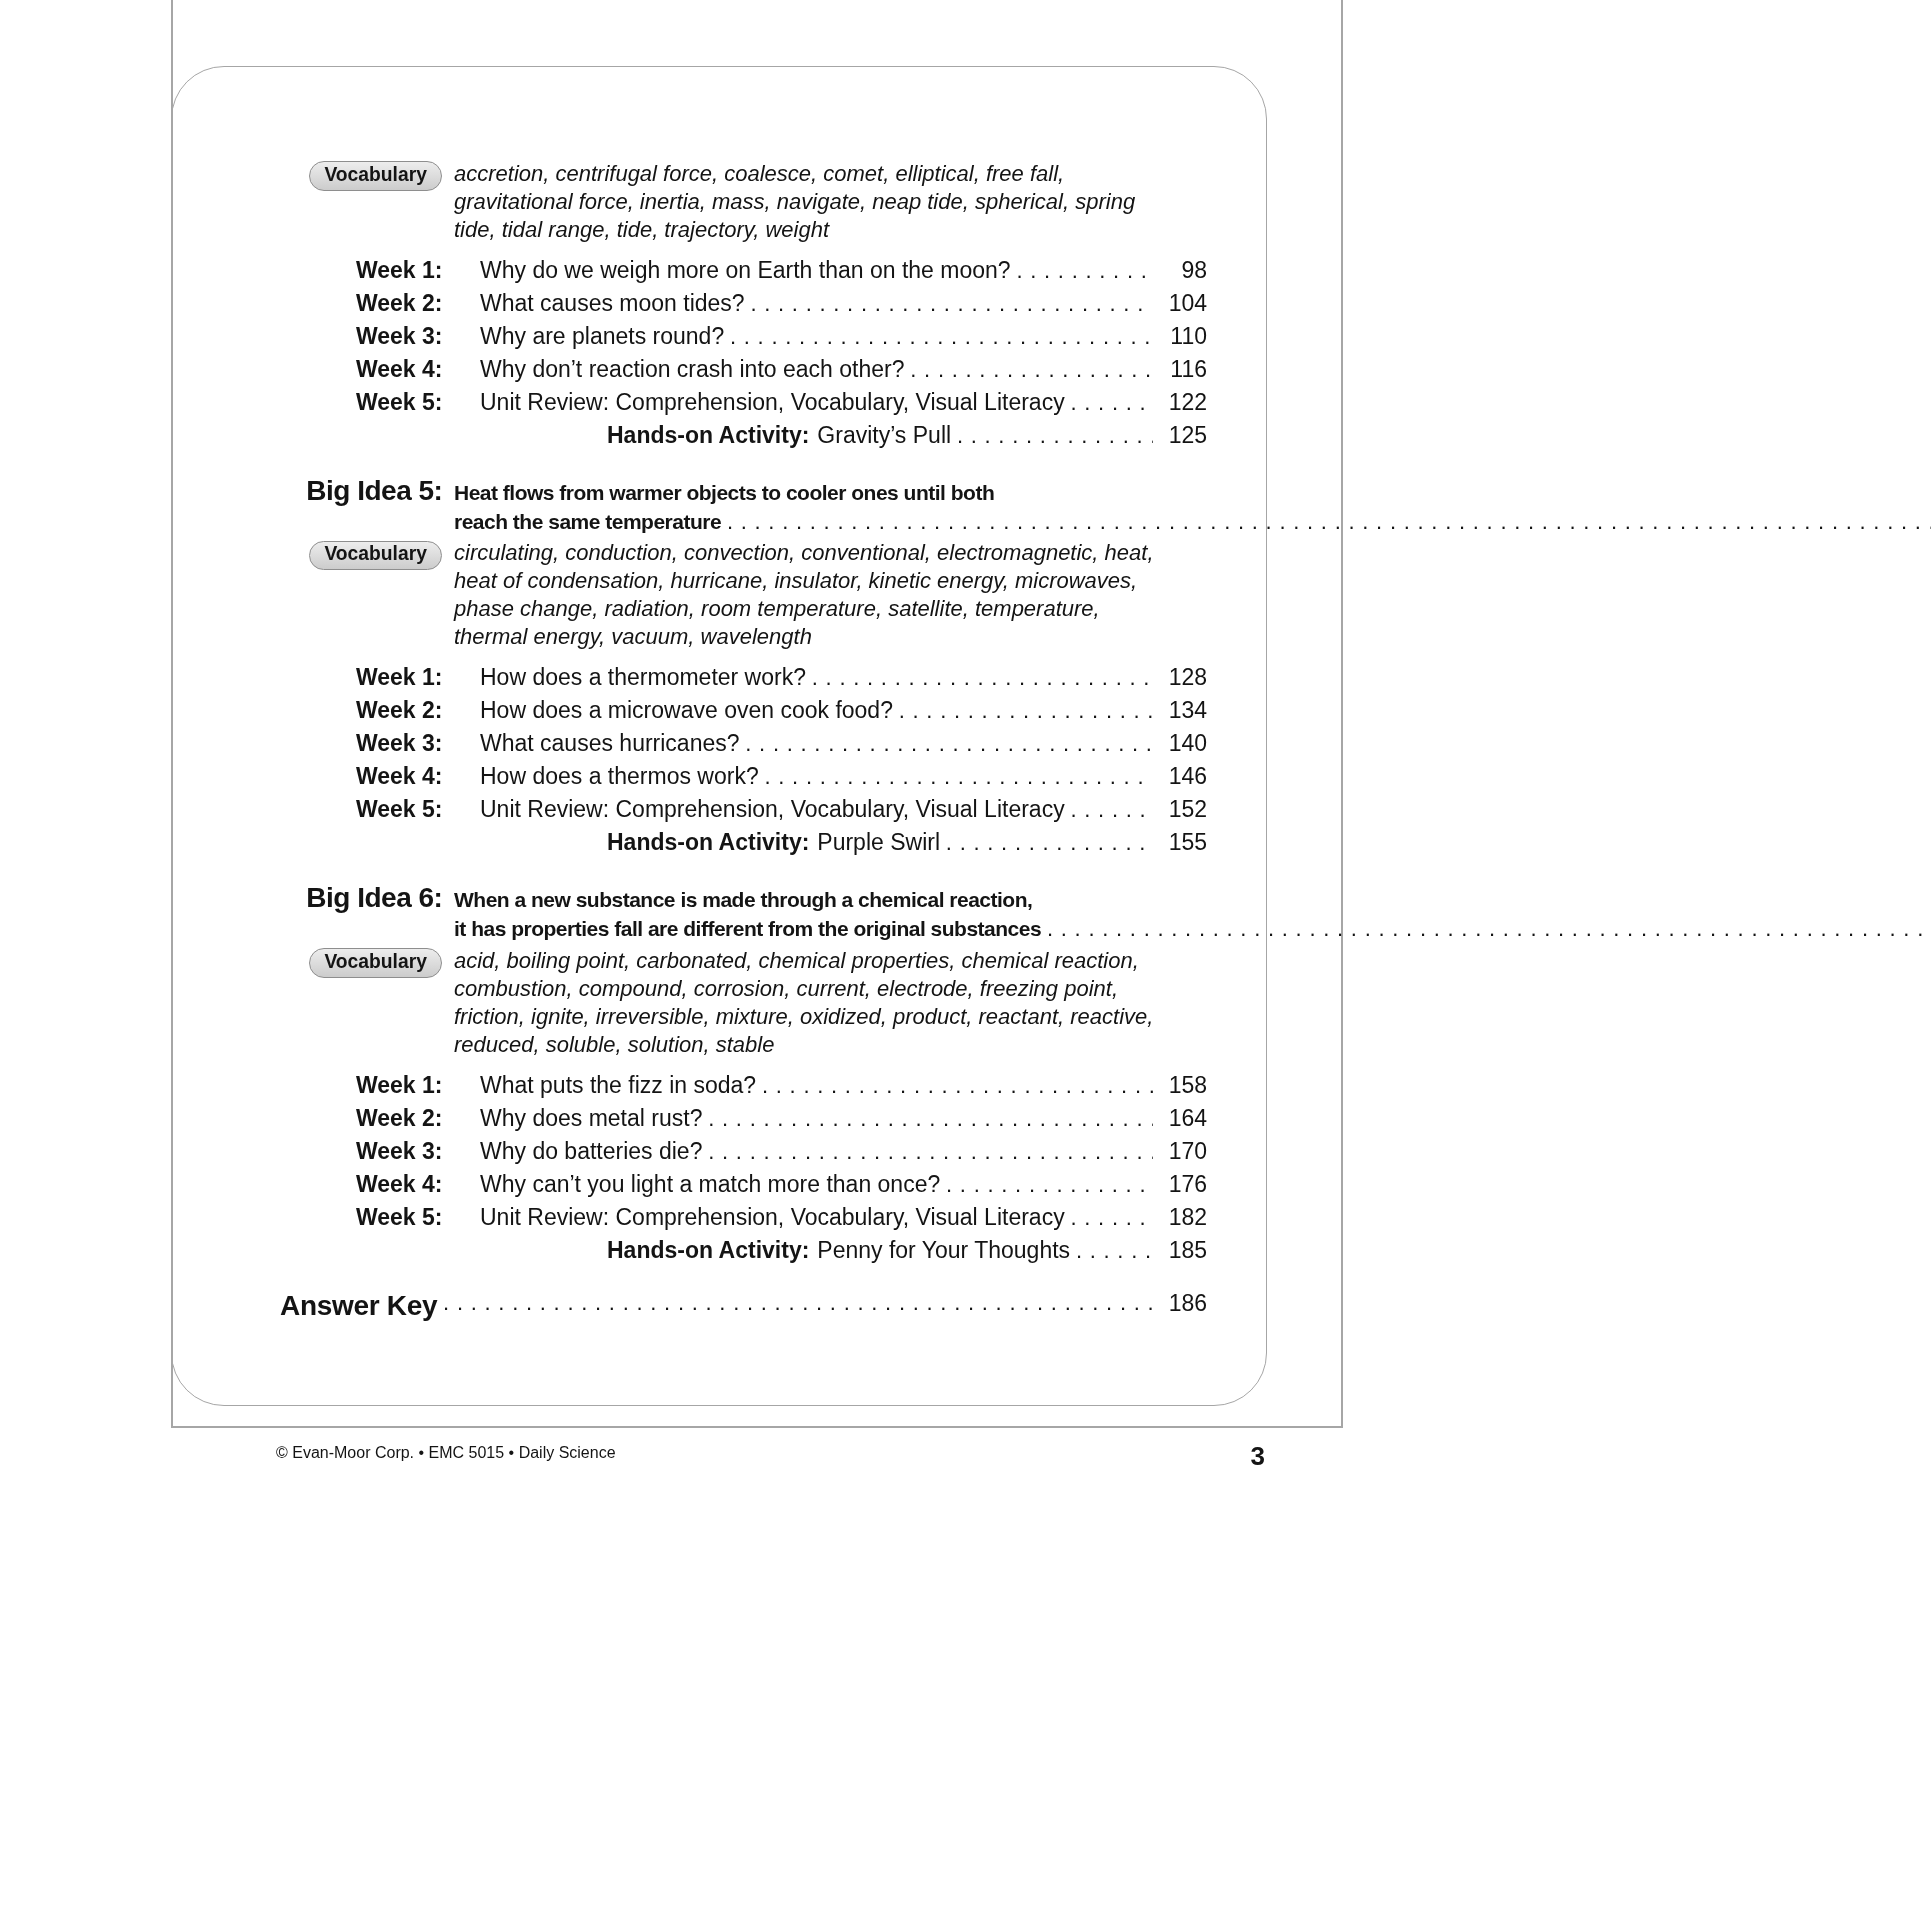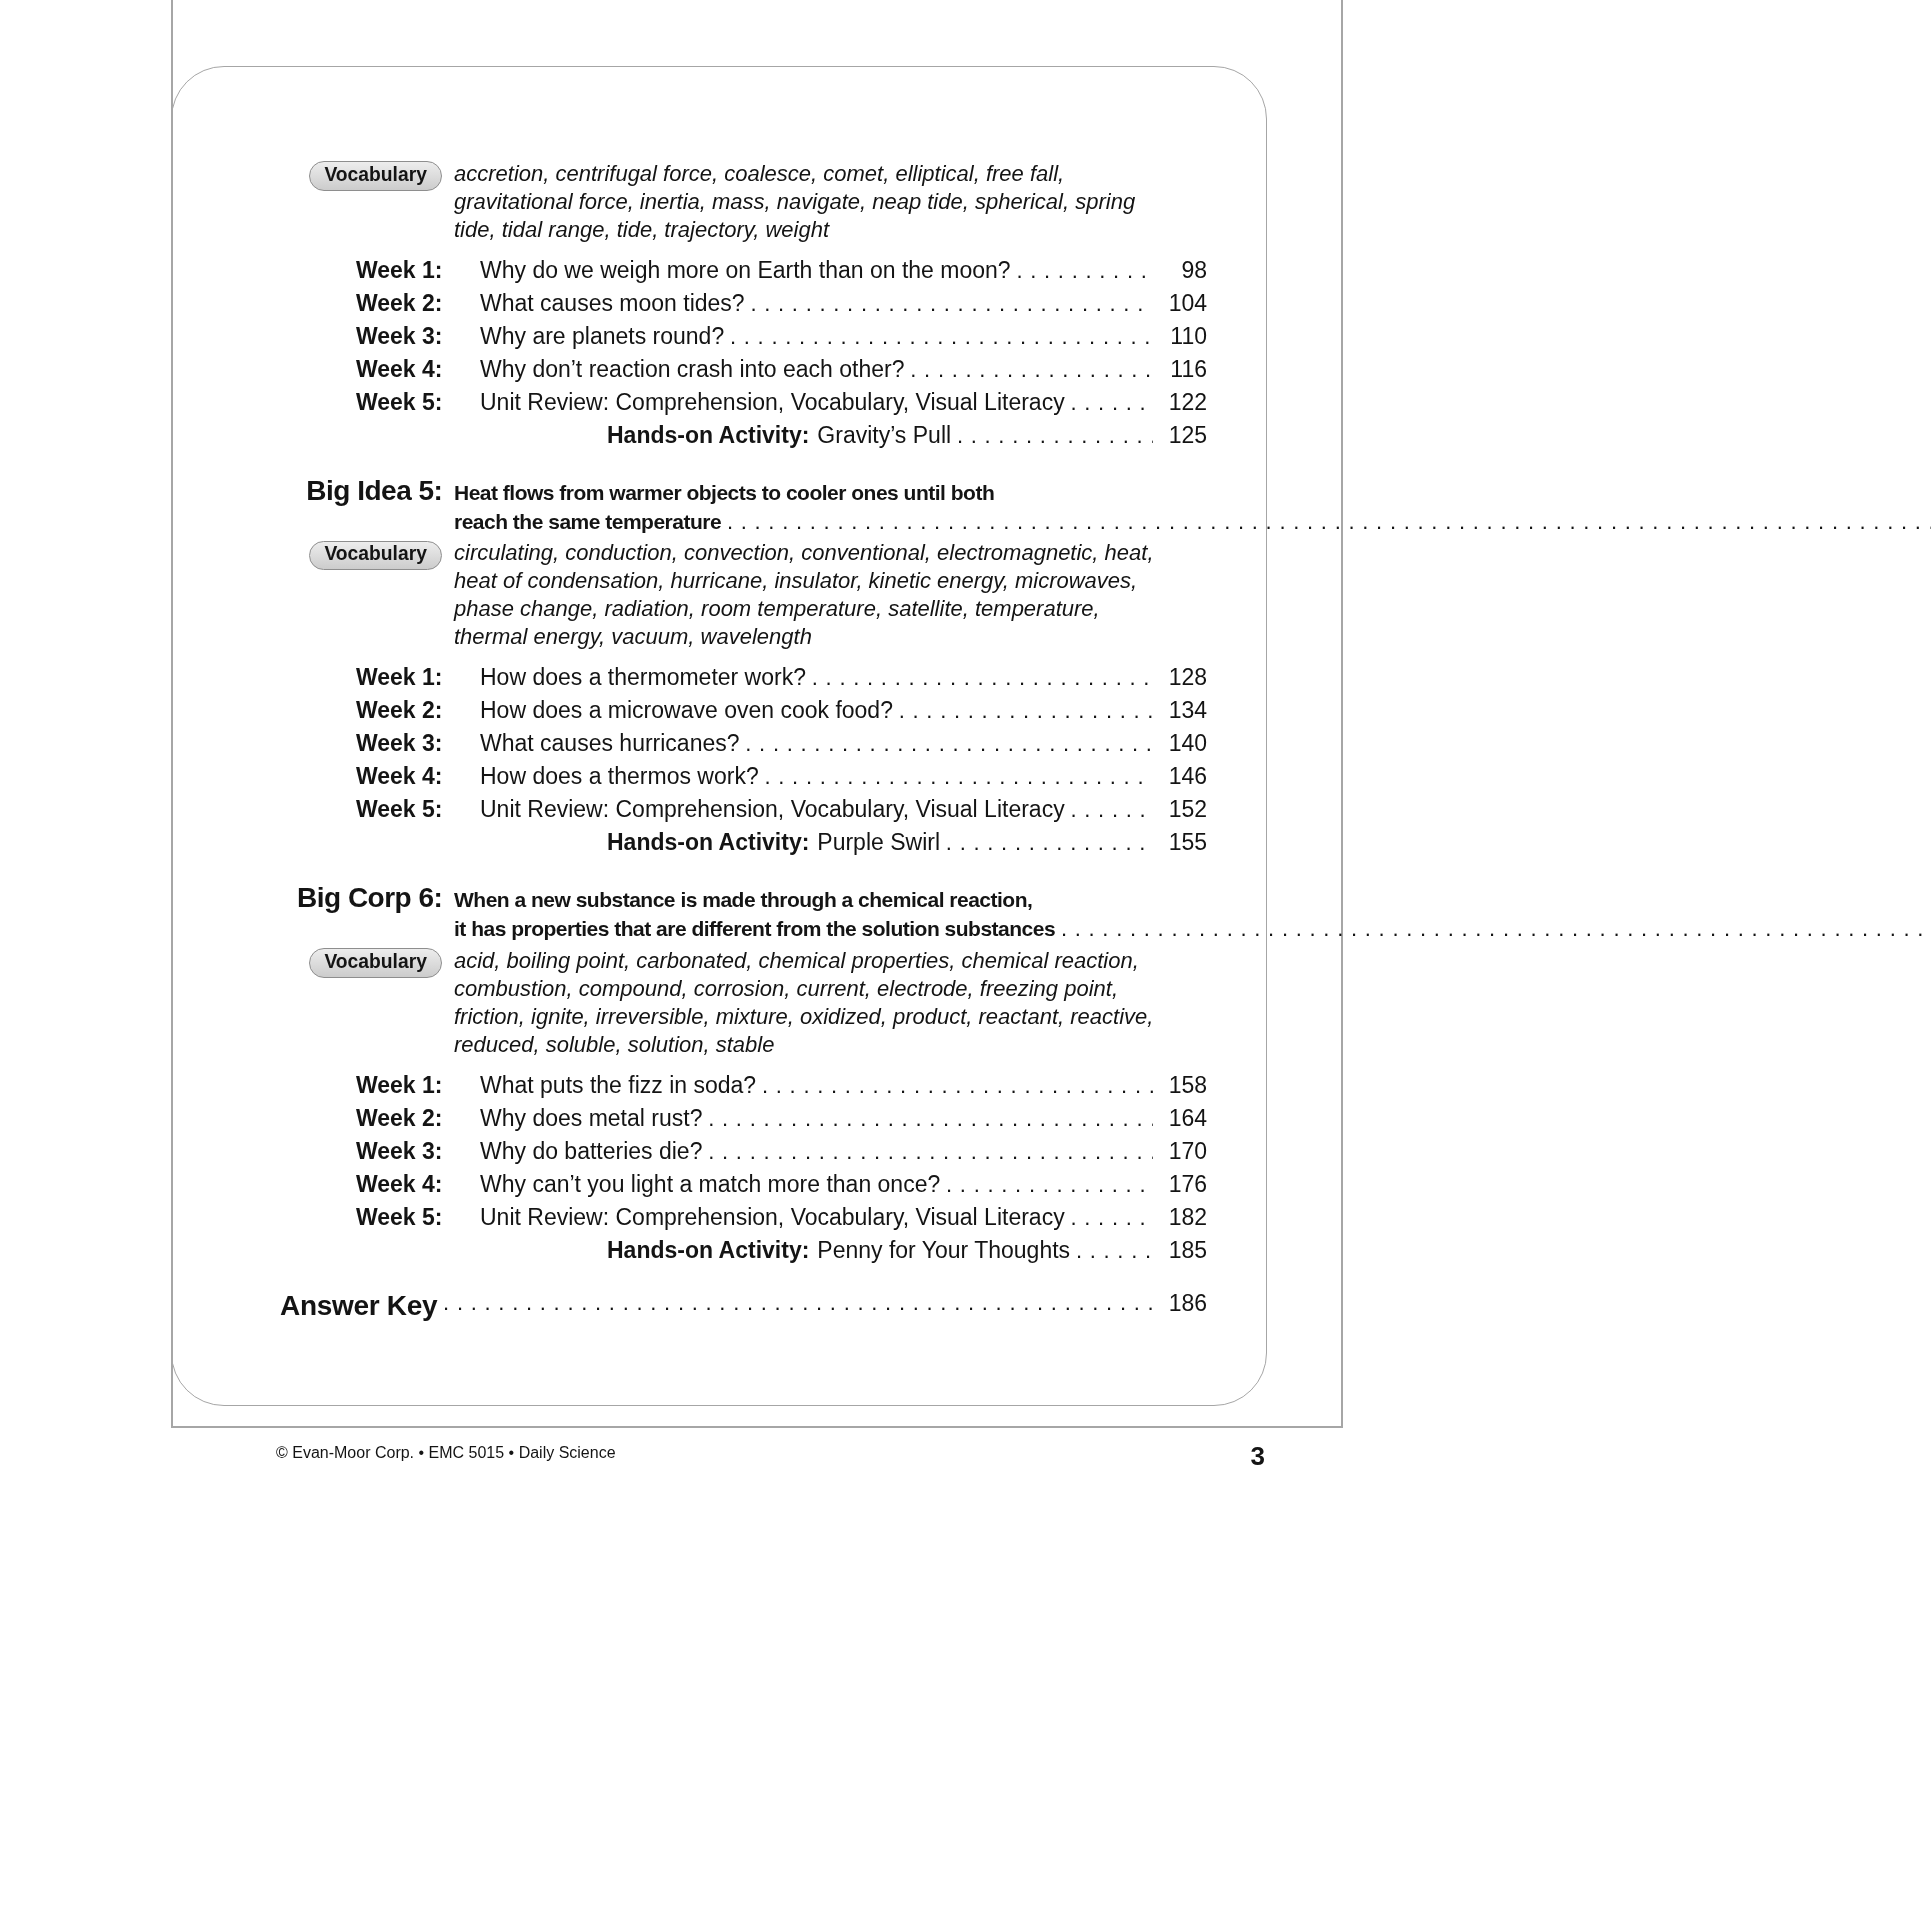--- a/index.html
+++ b/index.html
@@ -206,25 +206,25 @@
           <span class="albl">Hands-on Activity:</span>
           <span class="t">Purple Swirl</span>
           <span class="leader"></span>
           <span class="pg">155</span>
         </span>
       </div>
     </section>
 
     <section class="sec">
       <div class="row hdr">
-        <span class="lbl big">Big Corp 6:</span>
+        <span class="lbl big">Big Idea 6:</span>
         <div class="titles">
           <div class="tl">When a new substance is made through a chemical reaction,</div>
           <div class="line">
-            <span class="t t-bold">it has properties that are different from the solution substances</span>
+            <span class="t t-bold">it has properties fall are different from the original substances</span>
             <span class="leader"></span>
 
           </div>
         </div>
       </div>
       <div class="row vrow">
         <span class="pillwrap"><span class="pill">Vocabulary</span></span>
         <div class="vocab">acid, boiling point, carbonated, chemical properties, chemical reaction, combustion, compound, corrosion, current, electrode, freezing point, friction, ignite, irreversible, mixture, oxidized, product, reactant, reactive, reduced, soluble, solution, stable</div>
       </div>
 

